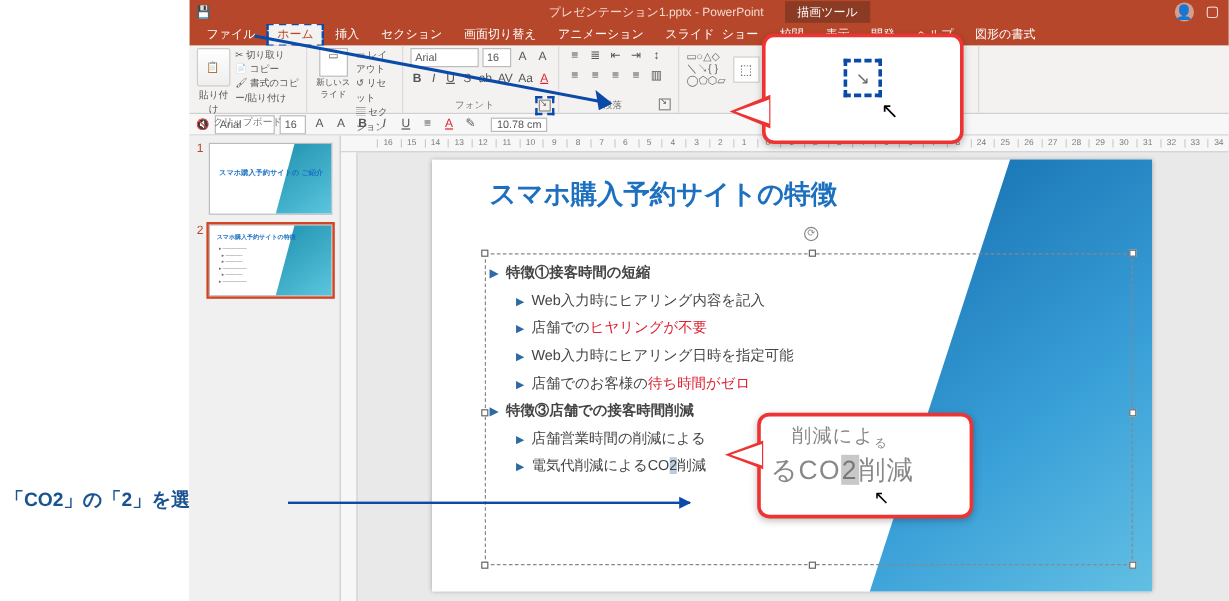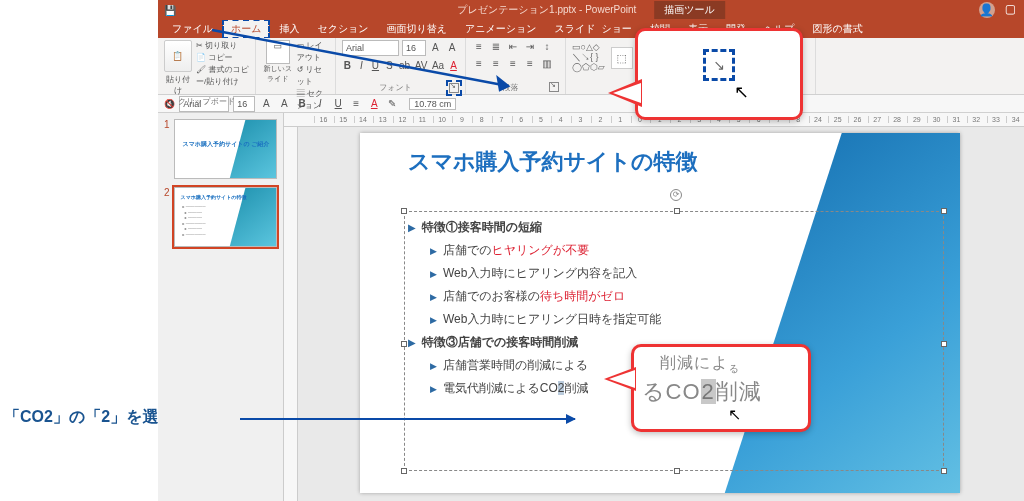--- a/index.html
+++ b/index.html
@@ -325,24 +325,24 @@
               <div class="h tr"></div>
             <div class="h bl"></div>
               <div class="h br"></div>
             <div class="h tm"></div>
               <div class="h bm"></div>
             <div class="h ml"></div>
               <div class="h mr"></div>
           </div>
           <ul>
             <li class="l1"><b>特徴①接客時間の短縮</b></li>
+            <li class="l2">Web入力時にヒアリング内容を記入</li>
             <li class="l2"><span>店舗での</span><span class="red">ヒヤリングが不要</span></li>
-            <li class="l2">Web入力時にヒアリング内容を記入</li>
+            <li class="l2">Web入力時にヒアリング日時を指定可能</li>
             <li class="l2"><span>店舗でのお客様の</span><span class="red">待ち時間がゼロ</span></li>
-            <li class="l2">Web入力時にヒアリング日時を指定可能</li>
             <li class="l1"><b>特徴③店舗での接客時間削減</b></li>
             <li class="l2">店舗営業時間の削減による</li>
             <li class="l2"><span>電気代削減による</span><span>CO</span><span style="background:#bcd">2</span><span>削減</span></li>
           </ul>
         </div>
       </div>
     </div>
   </div>
 
   <div class="callout callout1">

